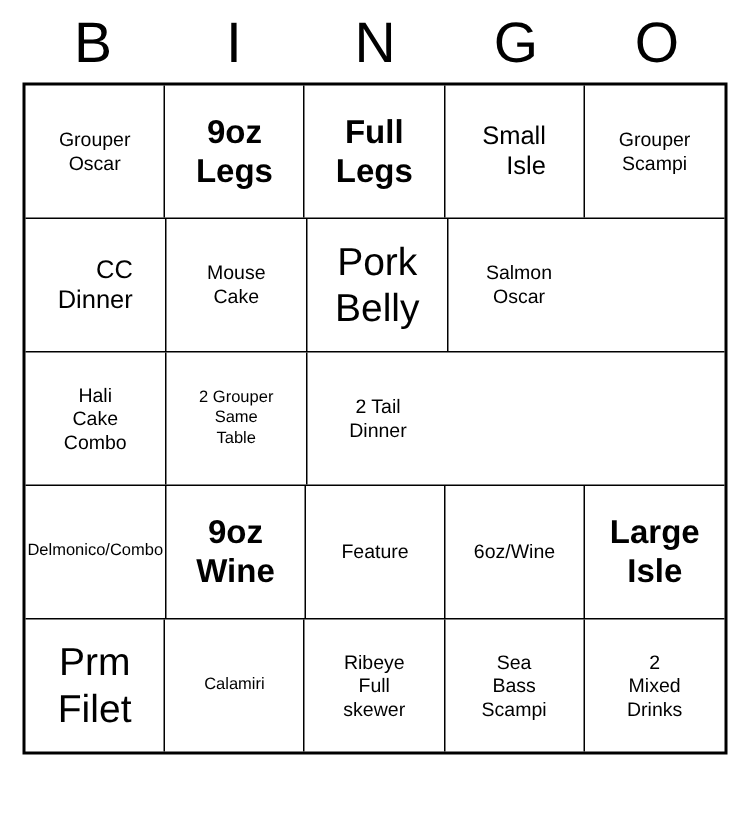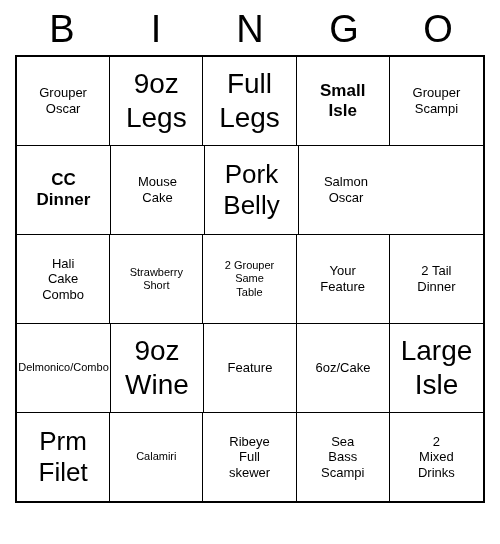--- a/index.html
+++ b/index.html
@@ -50,26 +50,27 @@
       position: relative;
     }
     .bingo-cell:last-child {
       border-right: none;
     }
     .cell-text {
       font-size: 13px;
       color: #000;
     }
     .cell-text.large {
-      font-size: 28px;
-      font-weight: normal;
+      font-size: 22px;
+      font-weight: bold;
     }
     .cell-text.medium {
       font-size: 17px;
-      font-weight: bold;
+      font-weight: normal;
+      text-align: right;
     }
     .cell-text.small {
       font-size: 11px;
     }
     .cell-text.xl {
       font-size: 26px;
       font-weight: normal;
     }
   </style>
 </head>
@@ -113,44 +114,38 @@
       </div>
       <div class="bingo-cell">
         <span class="cell-text">Salmon<br>Oscar</span>
       </div>
     </div>
     <div class="bingo-row">
       <div class="bingo-cell">
         <span class="cell-text">Hali<br>Cake<br>Combo</span>
       </div>
       <div class="bingo-cell">
-        <span class="cell-text small">Strawberry<br>Short</span>
-      </div>
-      <div class="bingo-cell">
         <span class="cell-text small">2 Grouper<br>Same<br>Table</span>
-      </div>
-      <div class="bingo-cell">
-        <span class="cell-text">Your<br>Feature</span>
       </div>
       <div class="bingo-cell">
         <span class="cell-text">2 Tail<br>Dinner</span>
       </div>
     </div>
     <div class="bingo-row">
       <div class="bingo-cell">
         <span class="cell-text small">Delmonico/Combo</span>
       </div>
       <div class="bingo-cell">
         <span class="cell-text large">9oz<br>Wine</span>
       </div>
       <div class="bingo-cell">
         <span class="cell-text">Feature</span>
       </div>
       <div class="bingo-cell">
-        <span class="cell-text">6oz/Cake</span>
+        <span class="cell-text">6oz/Wine</span>
       </div>
       <div class="bingo-cell">
         <span class="cell-text large">Large<br>Isle</span>
       </div>
     </div>
     <div class="bingo-row">
       <div class="bingo-cell">
         <span class="cell-text xl">Prm<br>Filet</span>
       </div>
       <div class="bingo-cell">

